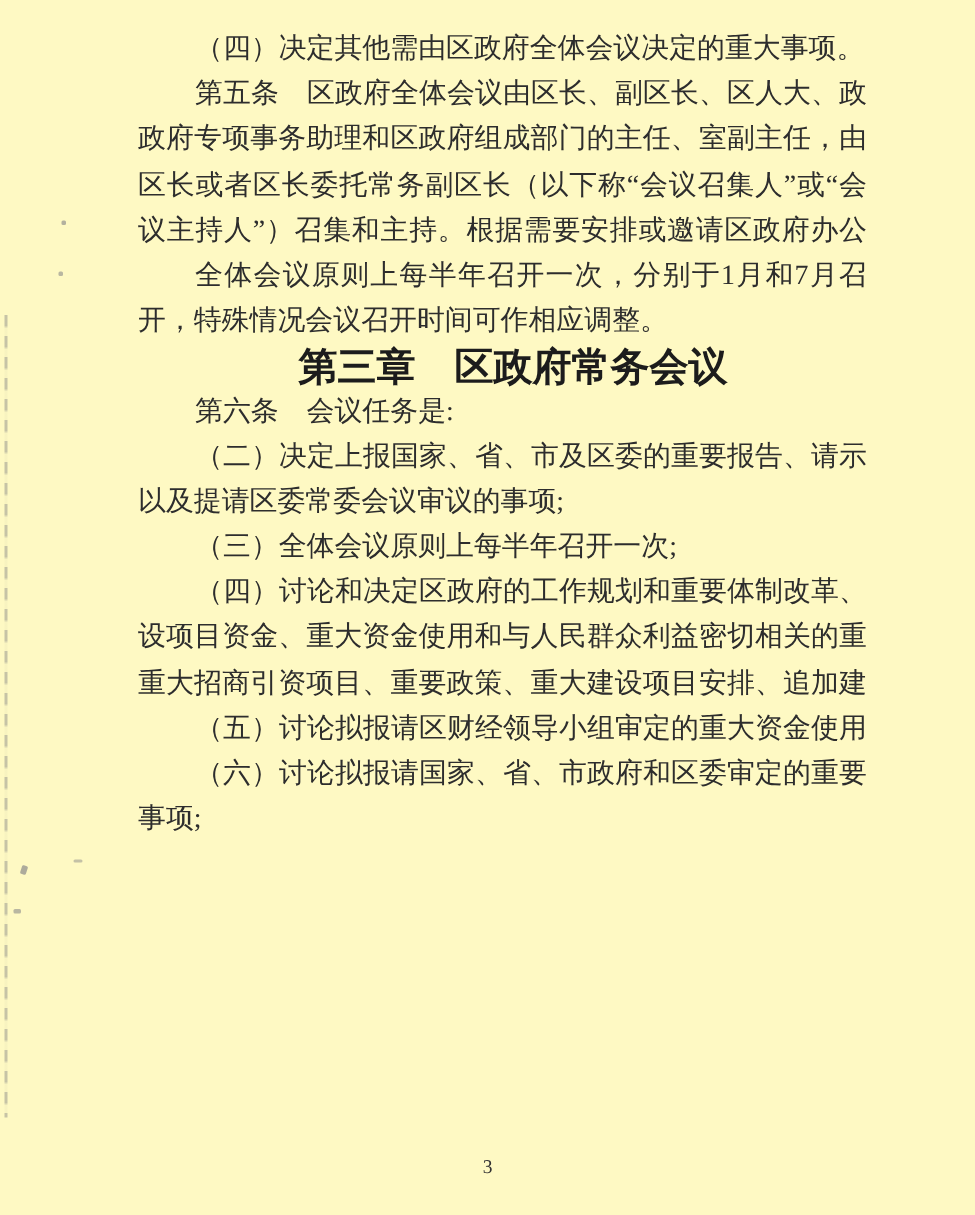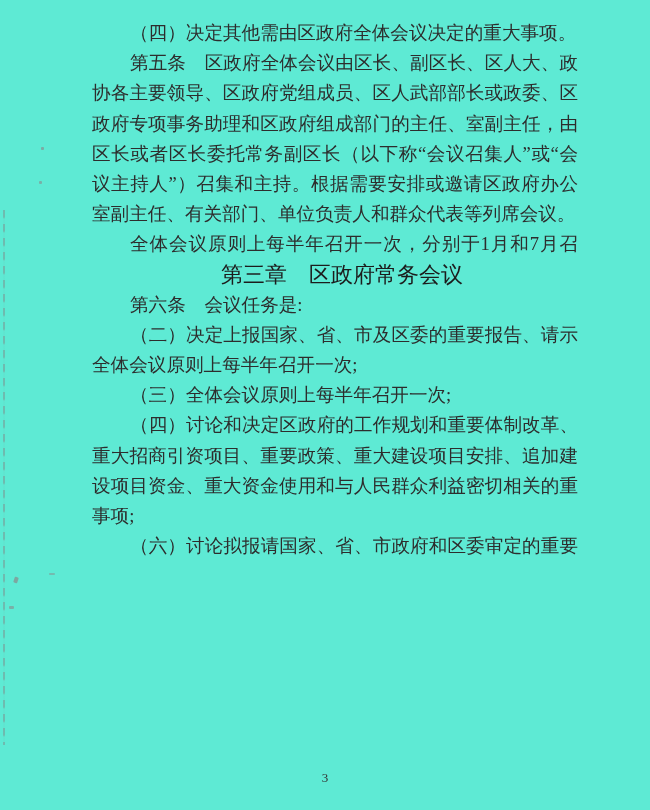--- a/index.html
+++ b/index.html
@@ -4,21 +4,21 @@
 <style>
   html, body {
     margin: 0;
     padding: 0;
     background: #ffffff;
   }
   .page {
     position: relative;
     width: 650px;
     height: 810px;
-    background: #5eead4;
+    background: #fef9c3;
     overflow: hidden;
     font-family: "Liberation Serif", "DejaVu Serif", serif;
     color: #2d2d2d;
   }
   
   .scan-edge {
     position: absolute;
     left: 3px;
     top: 210px;
     width: 2px;
@@ -67,23 +67,23 @@
     padding-left: 38px;
   }
   .line.fill.indent {
     box-sizing: border-box;
   }
   .line.heading {
     white-space: nowrap;
     text-align: center;
     text-align-last: center;
     padding-left: 14px;
-    font-weight: 400;
+    font-weight: 700;
     color: #1c1c1c;
-    font-size: 22px;
+    font-size: 26px;
     font-family: "Liberation Sans", "DejaVu Sans", sans-serif;
   }
   .page-number {
     position: absolute;
     left: 0;
     top: 770px;
     width: 650px;
     text-align: center;
     font-size: 13px;
     color: #333333;
@@ -99,33 +99,33 @@
   <div class="speck s1"></div>
   <div class="speck s2"></div>
   <div class="speck s3"></div>
   <div class="speck s4"></div>
   <div class="speck s5"></div>
   <div class="speck s6"></div>
 
   <div class="doc-body">
       <div class="line indent">（四）决定其他需由区政府全体会议决定的重大事项。</div>
       <div class="line indent fill">第五条　区政府全体会议由区长、副区长、区人大、政</div>
-      <div class="line fill">协各主要领导、区政府党组成员、区人武部部长或政委、区</div>
       <div class="line fill">政府专项事务助理和区政府组成部门的主任、室副主任，由</div>
       <div class="line fill">区长或者区长委托常务副区长（以下称“会议召集人”或“会</div>
       <div class="line fill">议主持人”）召集和主持。根据需要安排或邀请区政府办公</div>
-      <div class="line">室副主任、有关部门、单位负责人和群众代表等列席会议。</div>
       <div class="line indent fill">全体会议原则上每半年召开一次，分别于1月和7月召</div>
+      <div class="line">开，特殊情况会议召开时间可作相应调整。</div>
       <div class="line heading">第三章　区政府常务会议</div>
       <div class="line indent">第六条　会议任务是:</div>
       <div class="line indent fill">（二）决定上报国家、省、市及区委的重要报告、请示</div>
-      <div class="line">全体会议原则上每半年召开一次;</div>
+      <div class="line">以及提请区委常委会议审议的事项;</div>
       <div class="line indent">（三）全体会议原则上每半年召开一次;</div>
       <div class="line indent fill">（四）讨论和决定区政府的工作规划和重要体制改革、</div>
+      <div class="line fill">设项目资金、重大资金使用和与人民群众利益密切相关的重</div>
       <div class="line fill">重大招商引资项目、重要政策、重大建设项目安排、追加建</div>
-      <div class="line fill">设项目资金、重大资金使用和与人民群众利益密切相关的重</div>
+      <div class="line indent fill">（五）讨论拟报请区财经领导小组审定的重大资金使用</div>
+      <div class="line indent fill">（六）讨论拟报请国家、省、市政府和区委审定的重要</div>
       <div class="line">事项;</div>
-      <div class="line indent fill">（六）讨论拟报请国家、省、市政府和区委审定的重要</div>
     </div>
 
   <div class="page-number">3</div>
 
 </div>
 
 </body></html>

